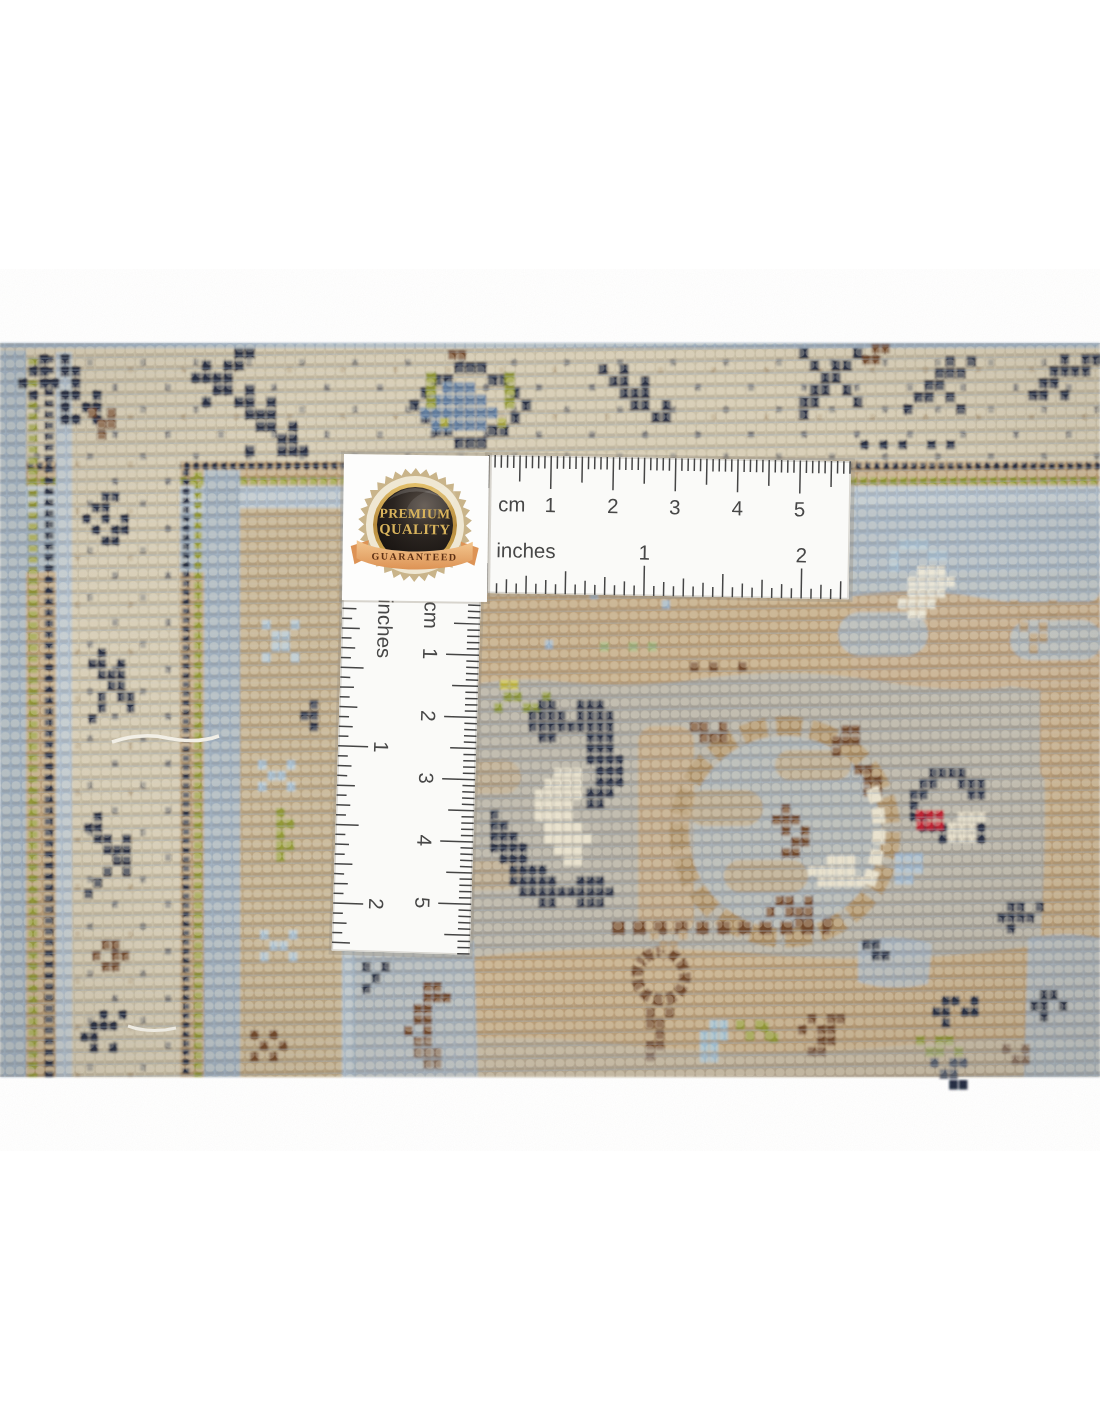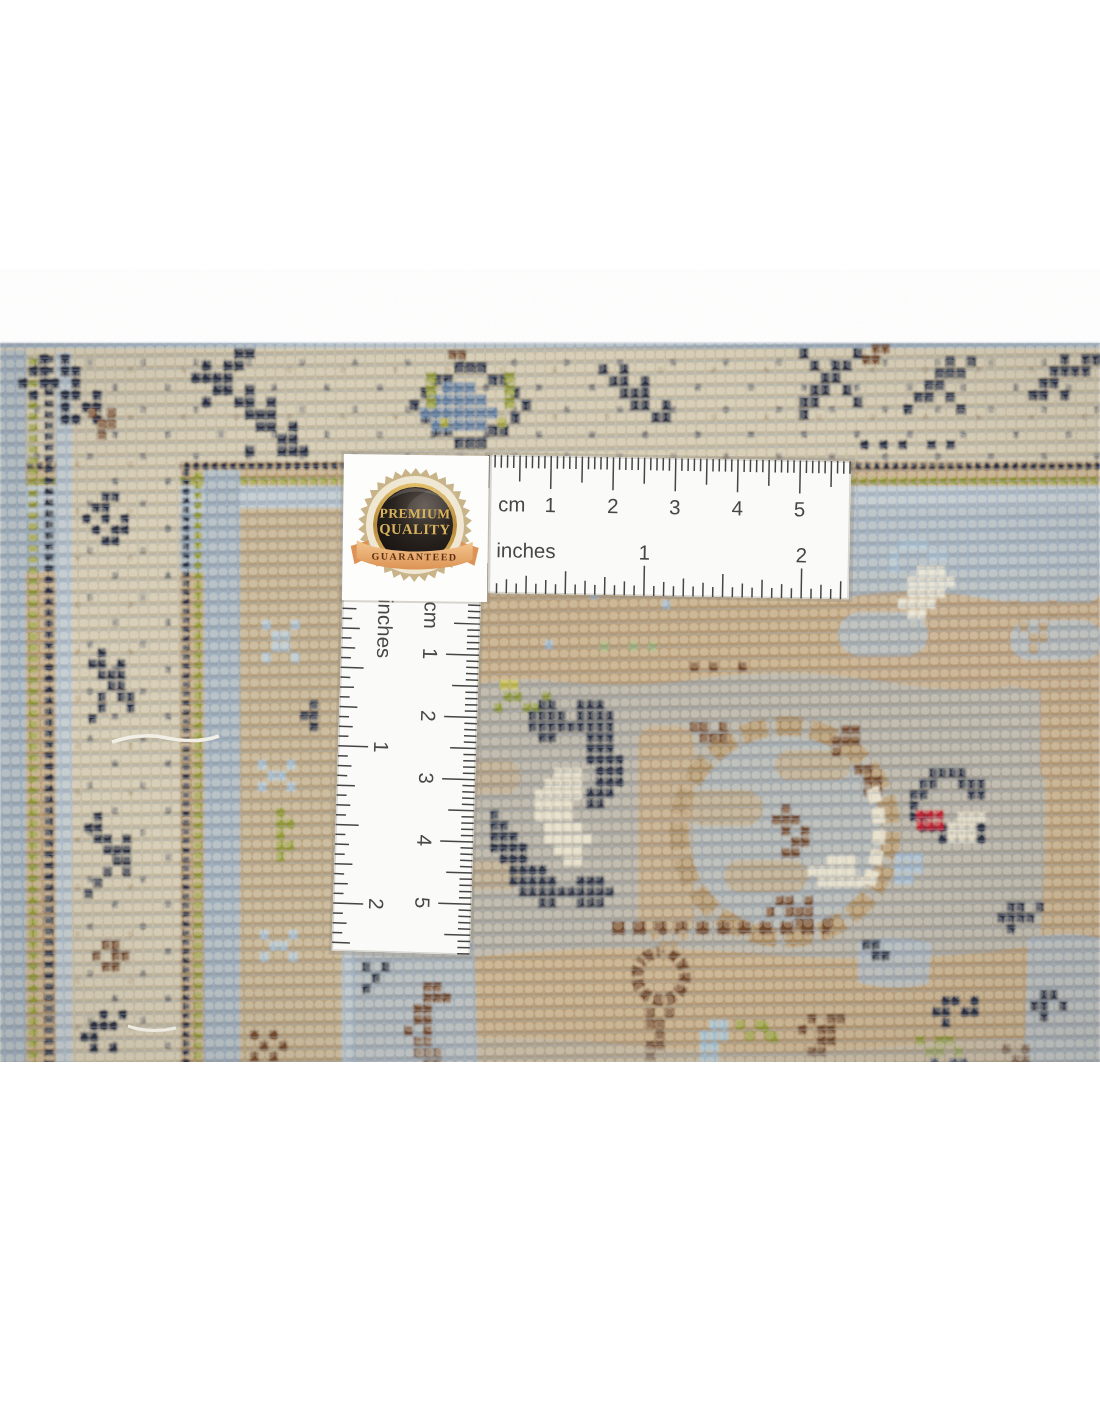--- a/index.html
+++ b/index.html
@@ -1,14 +1,14 @@
 <!DOCTYPE html>
 <html><head><meta charset="utf-8"><style>
 html,body{margin:0;padding:0;background:#ffffff;}
-#page{position:relative;width:1100px;height:1062px;background:#ffffff;overflow:hidden;}
+#page{position:relative;width:1100px;height:1422px;background:#ffffff;overflow:hidden;}
 svg text{font-family:"Liberation Sans",sans-serif;}
 </style></head>
 <body>
 
 <div id="page">
 <svg width="1100" height="1422" viewBox="0 0 1100 1422" xmlns="http://www.w3.org/2000/svg">
 <defs>
 <pattern id="knit" width="10" height="12.4" patternUnits="userSpaceOnUse" patternTransform="rotate(-0.8)">
           <ellipse cx="5" cy="4.4" rx="4.6" ry="4.1" fill="rgba(248,240,222,0.29)"></ellipse>
           <ellipse cx="5" cy="9.9" rx="4.1" ry="2.3" fill="rgba(74,62,50,0.10)"></ellipse>

